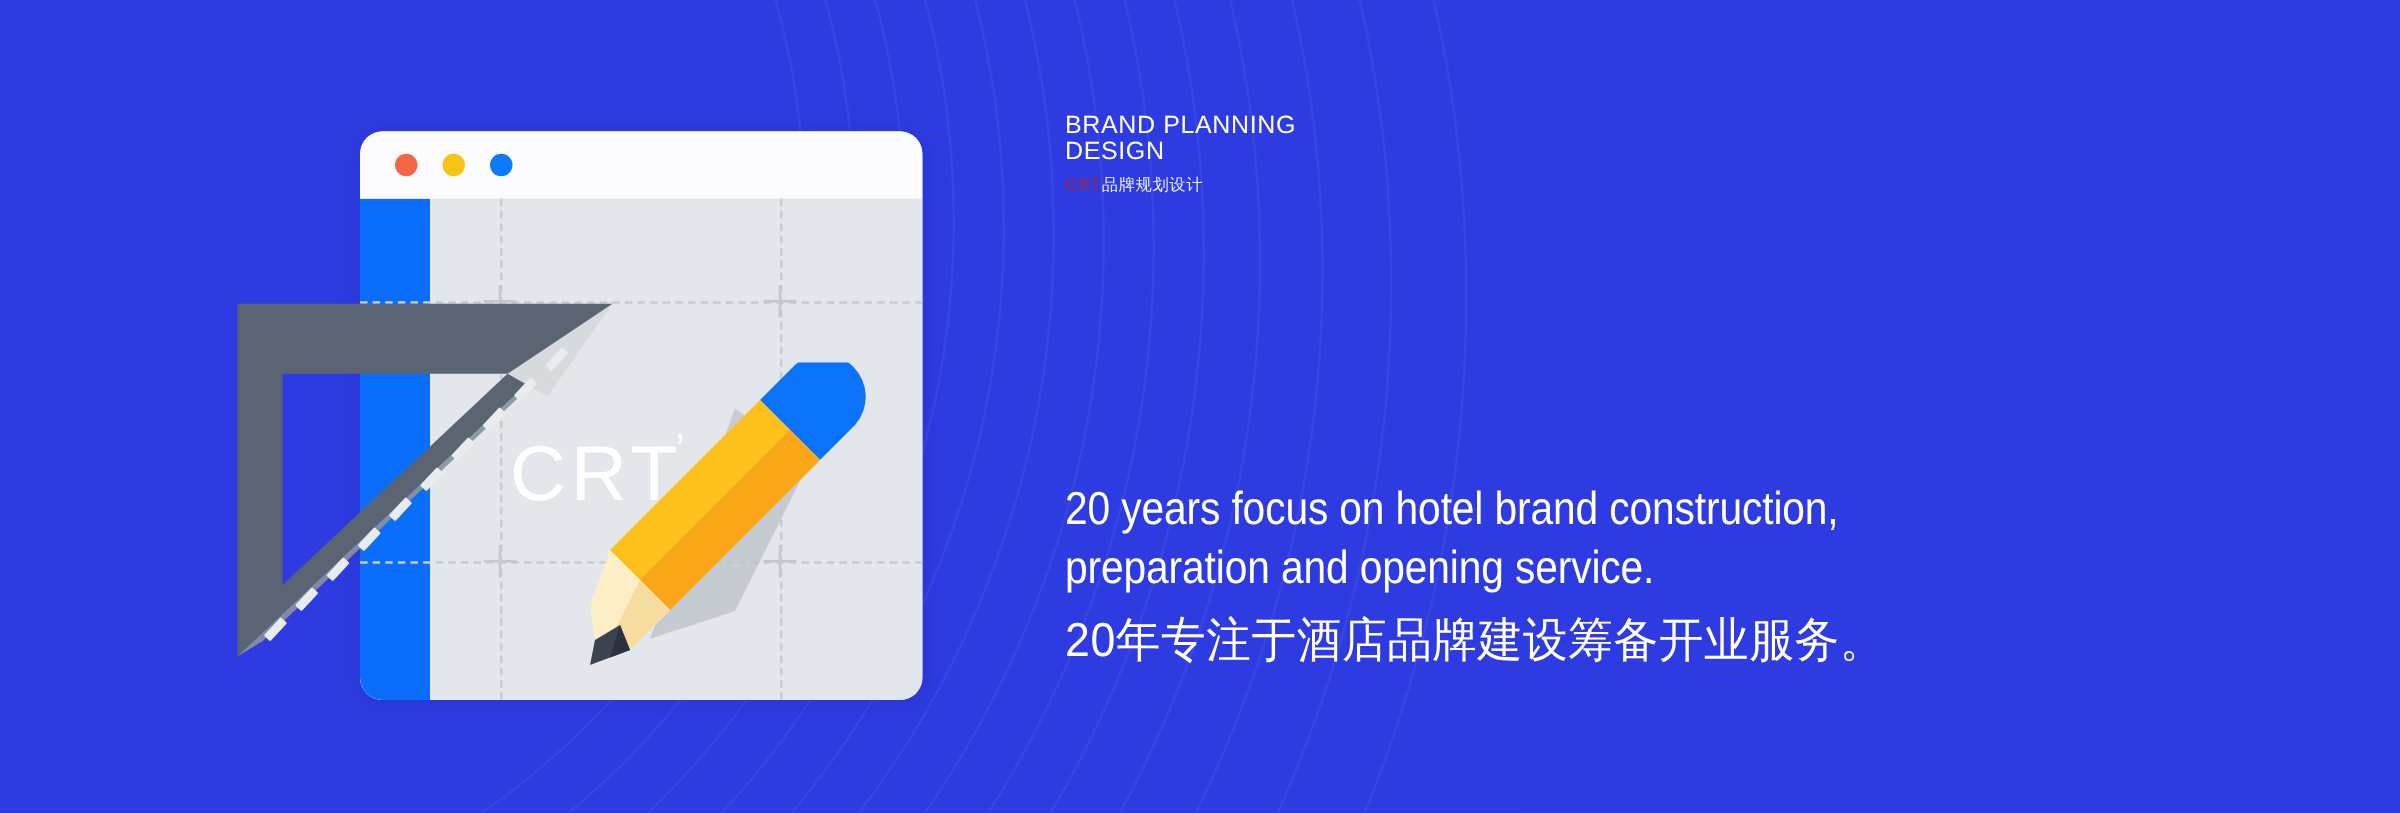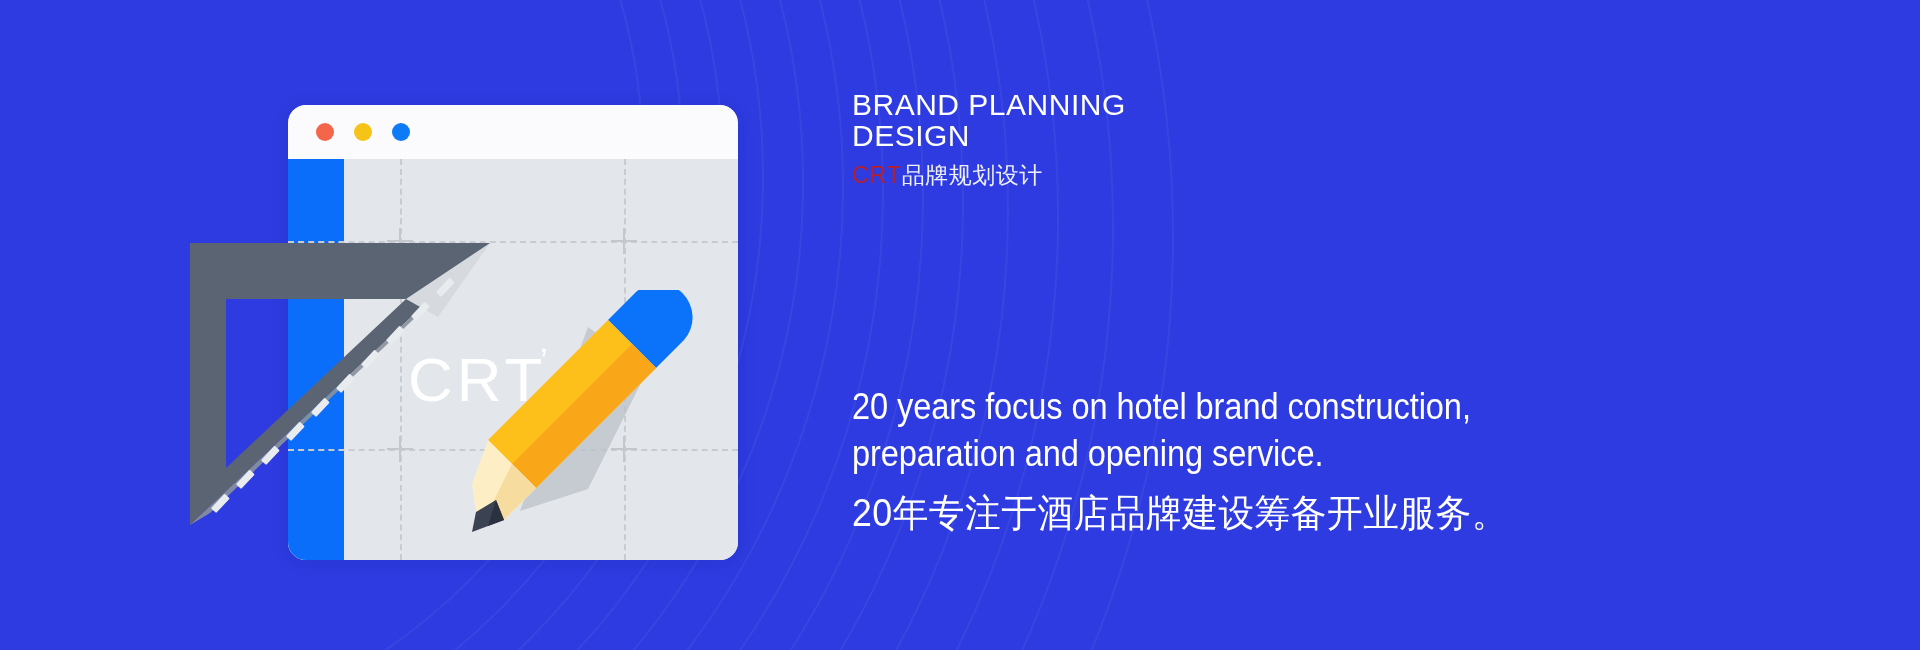--- a/index.html
+++ b/index.html
@@ -16,25 +16,25 @@
   .rings{position:absolute;inset:0;overflow:hidden;pointer-events:none;}
   .ring{
     position:absolute;border-radius:50%;
     border:2px solid rgba(255,255,255,.055);
   }
   
   .headline{
     position:absolute;left:852px;top:90px;width:700px;
   }
   .headline .en{
-    font-size:30px;line-height:1.03;letter-spacing:.5px;
+    font-size:20px;line-height:1.03;letter-spacing:.5px;
     color:#ffffff;font-weight:400;white-space:pre-line;
   }
   .headline .cn{
-    margin-top:8px;font-size:23px;letter-spacing:.5px;color:#eef0ff;
+    margin-top:8px;font-size:13px;letter-spacing:.5px;color:#eef0ff;
     font-weight:400;
   }
   .headline .cn .crt{color:#b5202c;letter-spacing:1px;}
   
   .tagline{position:absolute;left:852px;top:384px;width:830px;}
   .tagline .t-en{
     font-size:37px;line-height:1.26;color:#ffffff;font-weight:400;
     transform:scaleX(.88);transform-origin:left center;white-space:pre-line;
     letter-spacing:-.1px;
   }

